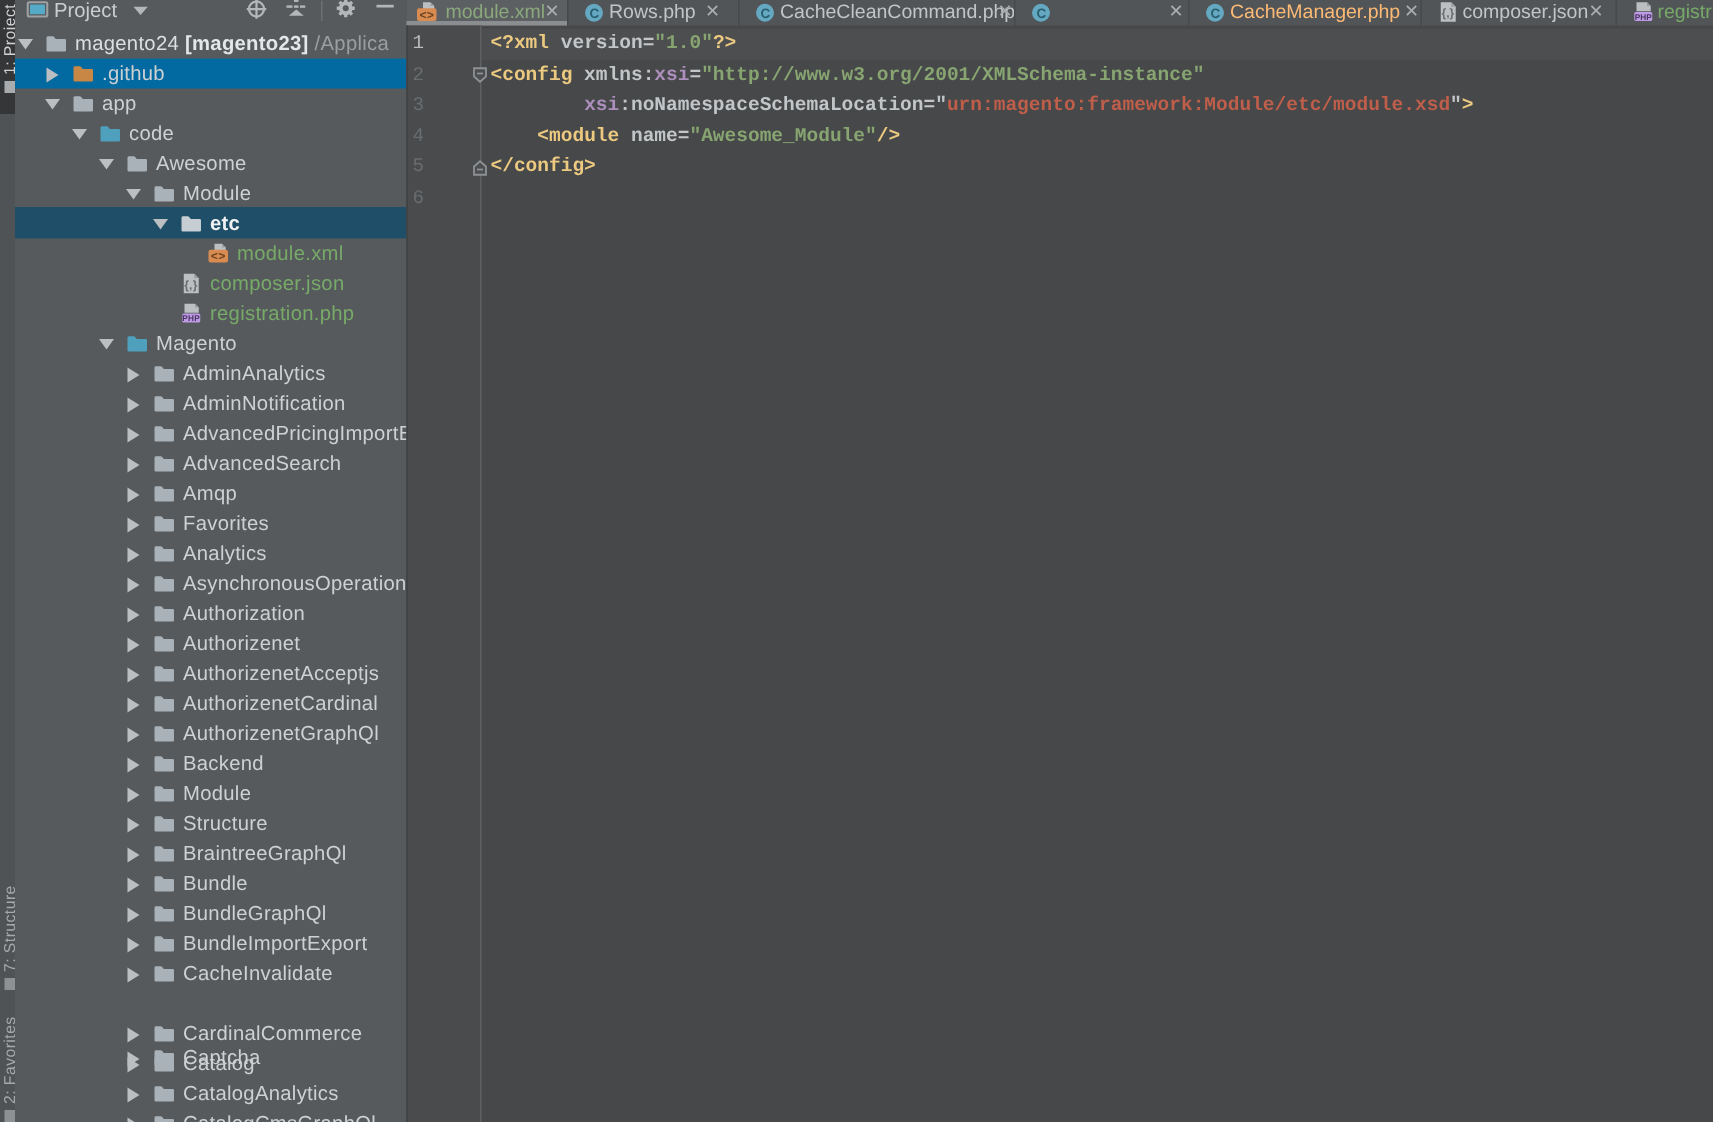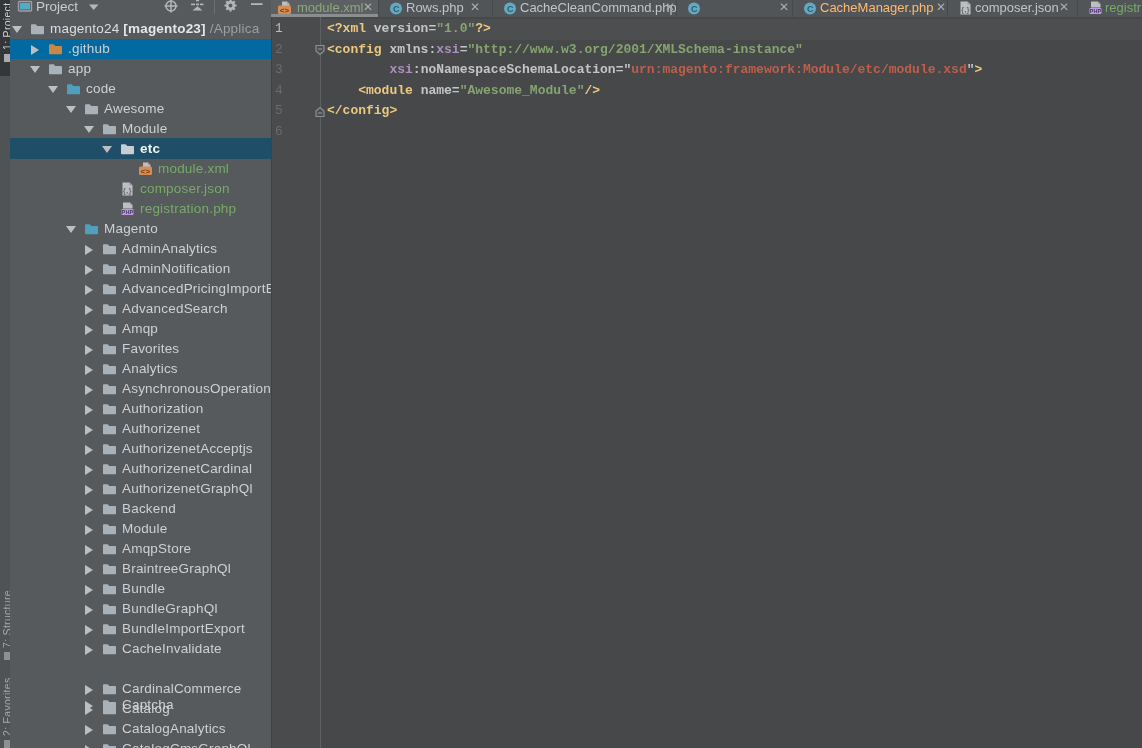--- a/index.html
+++ b/index.html
@@ -262,21 +262,21 @@
         <span class="icon" style="left:92px;"><svg width="15" height="14" viewBox="0 0 15 14">
             <path fill="#a9b2b8" d="M1 3.2 L1 11.5 Q1 12.3 1.8 12.3 L13.2 12.3 Q14 12.3 14 11.5 L14 4.8 Q14 4 13.2 4 L7.2 4 L6 2.5 Q5.7 2.2 5.2 2.2 L1.8 2.2 Q1 2.2 1 3.2 Z"></path>
           </svg></span>
         <span class="txt" style="left:112px;">Module</span>
       </div>
 <div class="row" style="top:539px;">
         <span class="chev closed" style="left:74px;"></span>
         <span class="icon" style="left:92px;"><svg width="15" height="14" viewBox="0 0 15 14">
             <path fill="#a9b2b8" d="M1 3.2 L1 11.5 Q1 12.3 1.8 12.3 L13.2 12.3 Q14 12.3 14 11.5 L14 4.8 Q14 4 13.2 4 L7.2 4 L6 2.5 Q5.7 2.2 5.2 2.2 L1.8 2.2 Q1 2.2 1 3.2 Z"></path>
           </svg></span>
-        <span class="txt" style="left:112px;">AmqpStore</span>
+        <span class="txt" style="left:112px;">Structure</span>
       </div>
 <div class="row" style="top:559px;">
         <span class="chev closed" style="left:74px;"></span>
         <span class="icon" style="left:92px;"><svg width="15" height="14" viewBox="0 0 15 14">
             <path fill="#a9b2b8" d="M1 3.2 L1 11.5 Q1 12.3 1.8 12.3 L13.2 12.3 Q14 12.3 14 11.5 L14 4.8 Q14 4 13.2 4 L7.2 4 L6 2.5 Q5.7 2.2 5.2 2.2 L1.8 2.2 Q1 2.2 1 3.2 Z"></path>
           </svg></span>
         <span class="txt" style="left:112px;">BraintreeGraphQl</span>
       </div>
 <div class="row" style="top:579px;">
         <span class="chev closed" style="left:74px;"></span>

